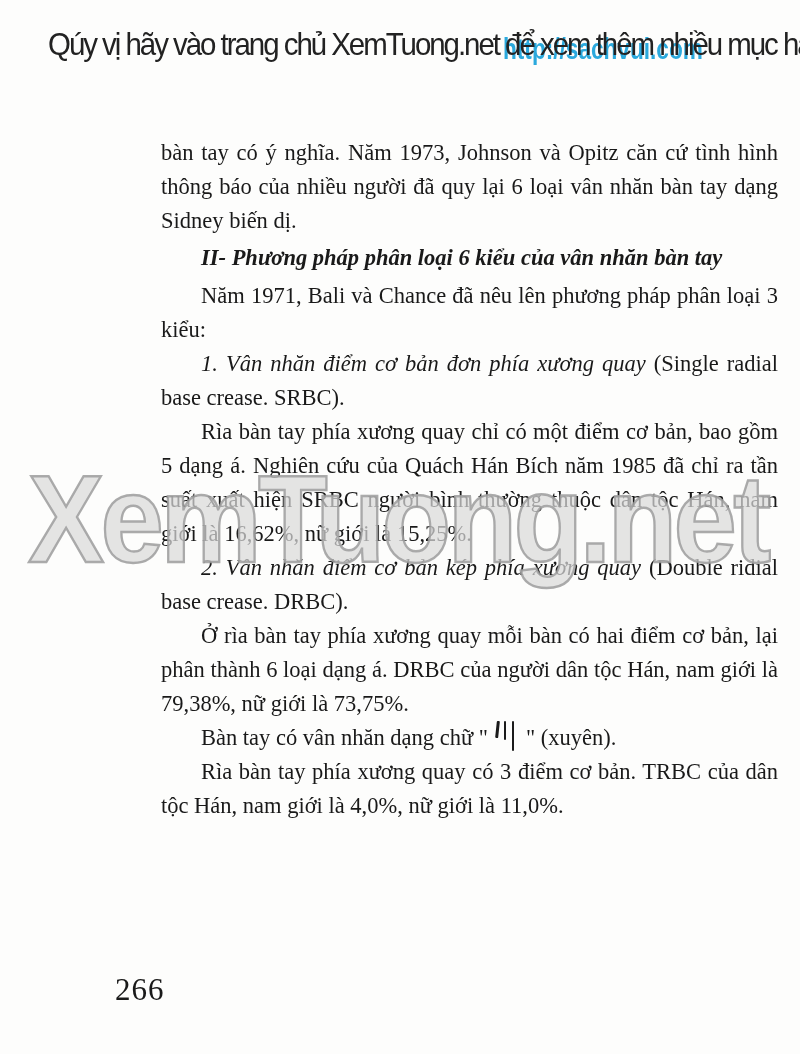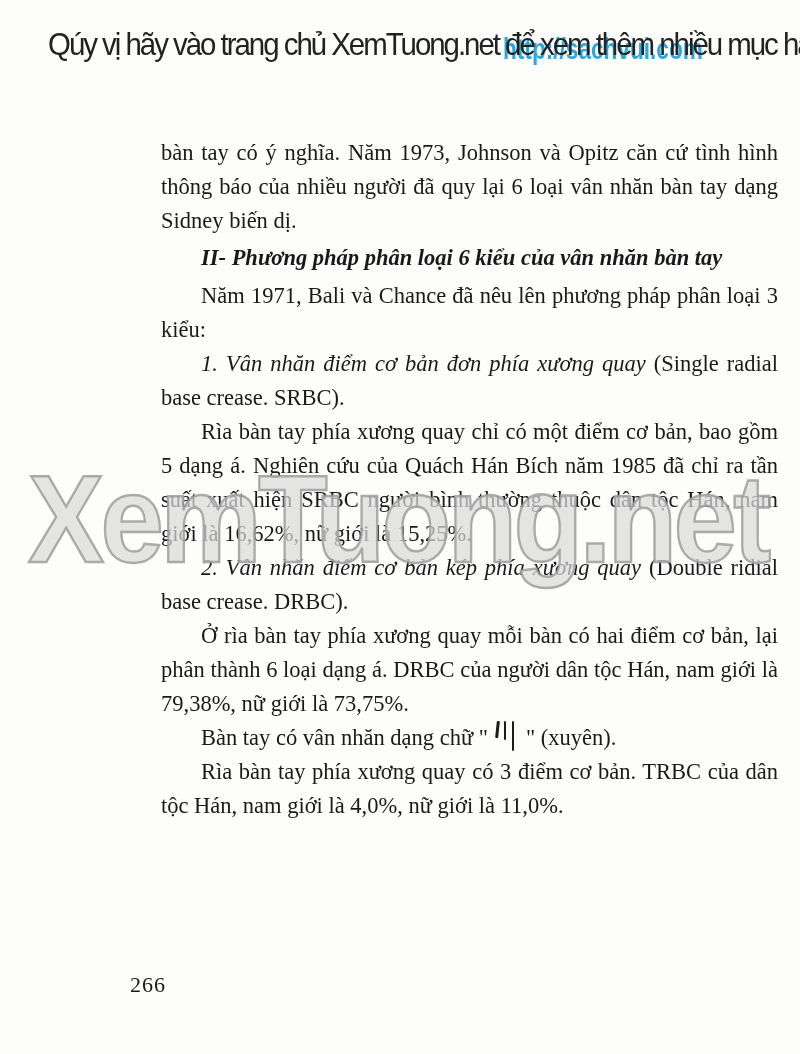--- a/index.html
+++ b/index.html
@@ -58,22 +58,22 @@
   .xuyen{
     display:inline-block;width:30px;height:30px;
     position:relative;vertical-align:-6px;margin:0 4px;
   }
   .xuyen i{position:absolute;background:#1b1b1b;border-radius:1px;display:block;}
   .xuyen .s1{left:4px;top:0;width:2.5px;height:17px;transform:rotate(6deg);}
   .xuyen .s2{left:12px;top:0;width:2.5px;height:19px;}
   .xuyen .s3{left:20px;top:0;width:2.5px;height:30px;}
 
   .page-number{
-    position:absolute;left:130px;top:972px;
-    font-size:22px;letter-spacing:1px;text-align:center;
+    position:absolute;left:115px;top:972px;
+    font-size:31px;letter-spacing:1px;text-align:center;
   }
 
   
   .watermark{
     position:absolute;left:28px;top:448px;
     font-family:"Liberation Sans", sans-serif;
     font-size:124px;font-weight:bold;
     letter-spacing:-4px;white-space:nowrap;
     color:rgba(244,244,244,0.52);
     -webkit-text-stroke:2.5px rgba(158,158,158,0.85);

